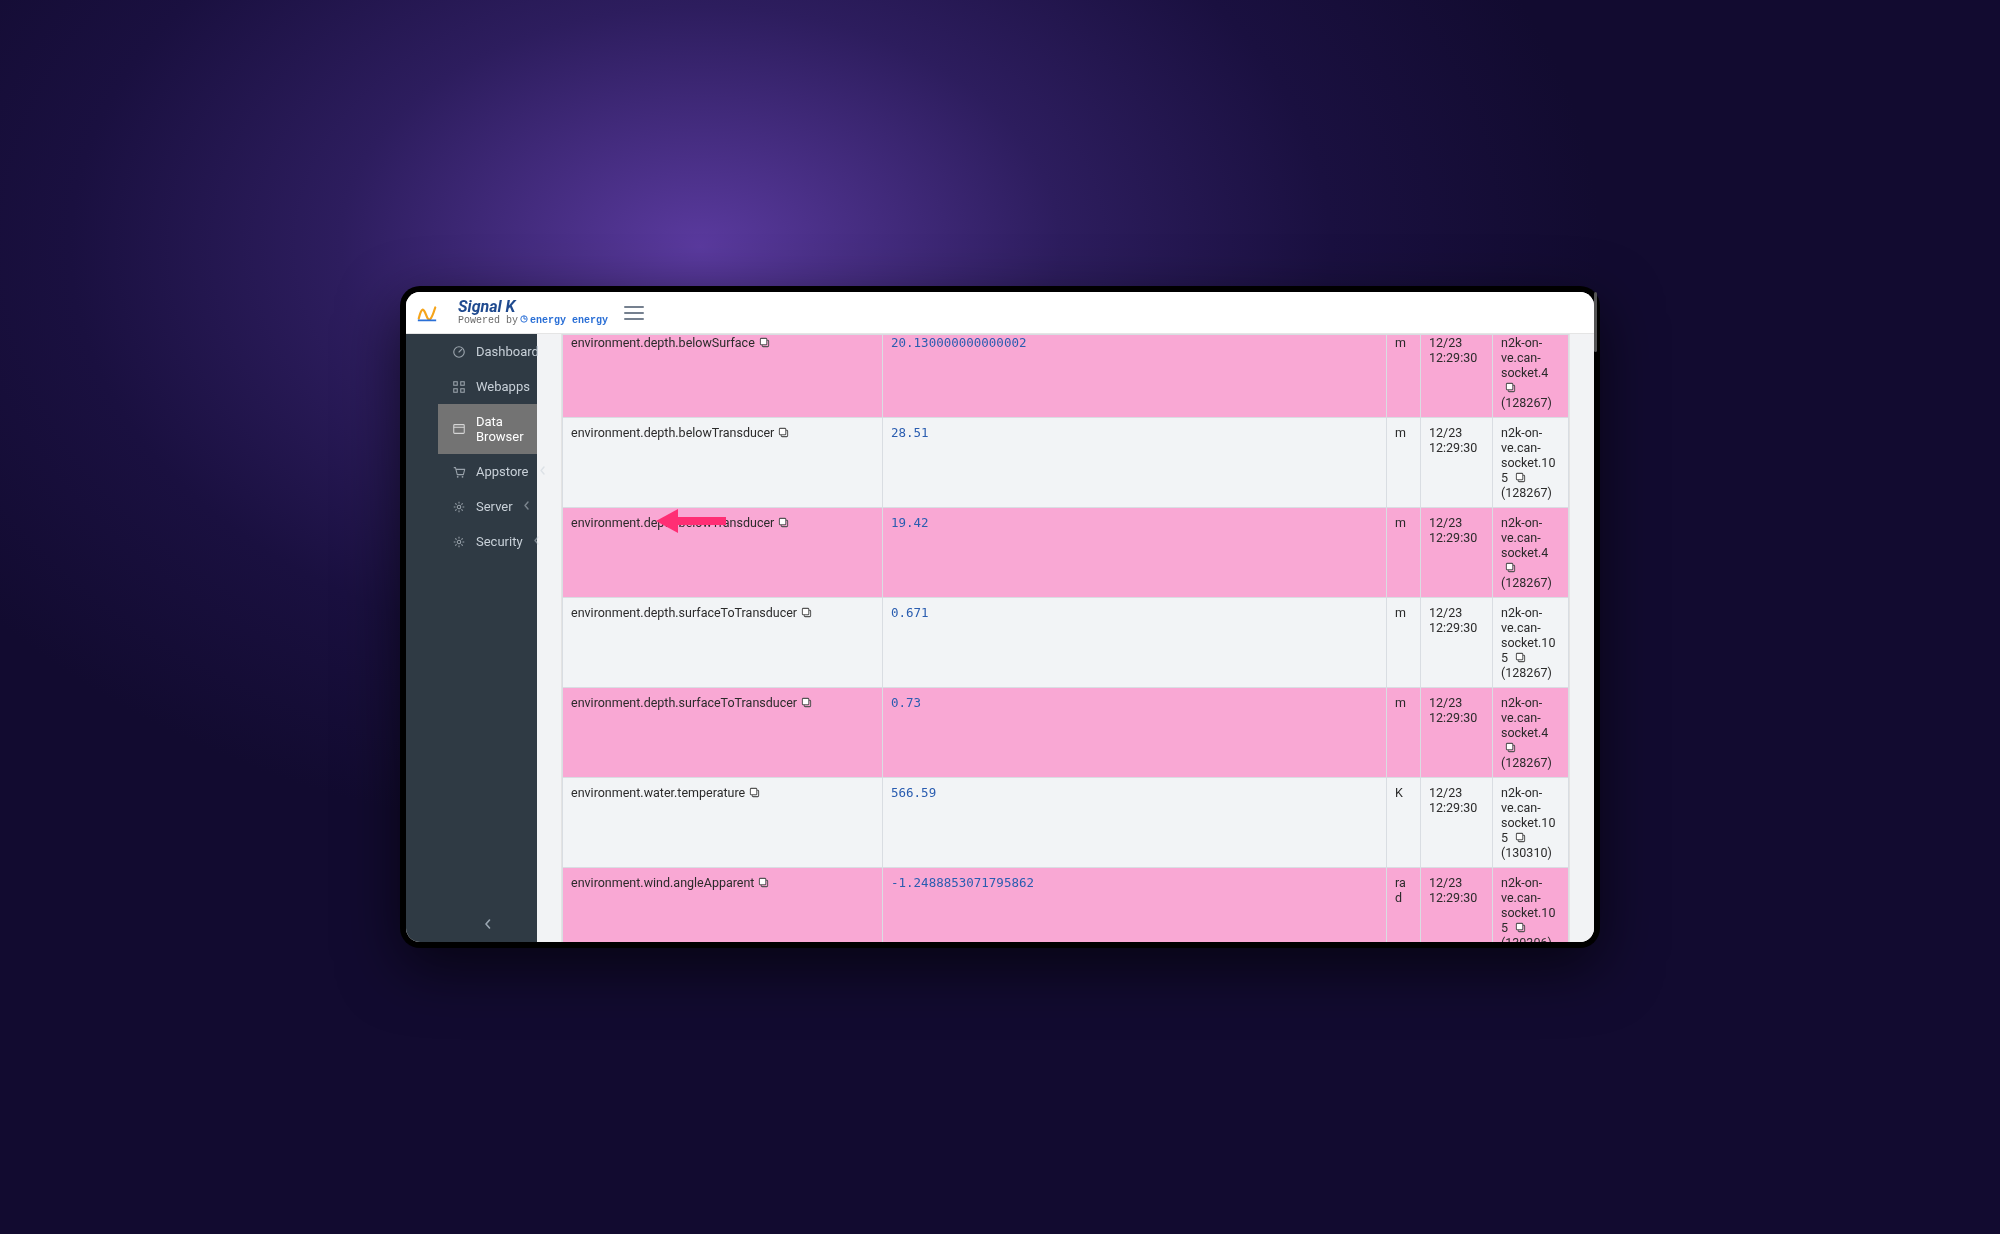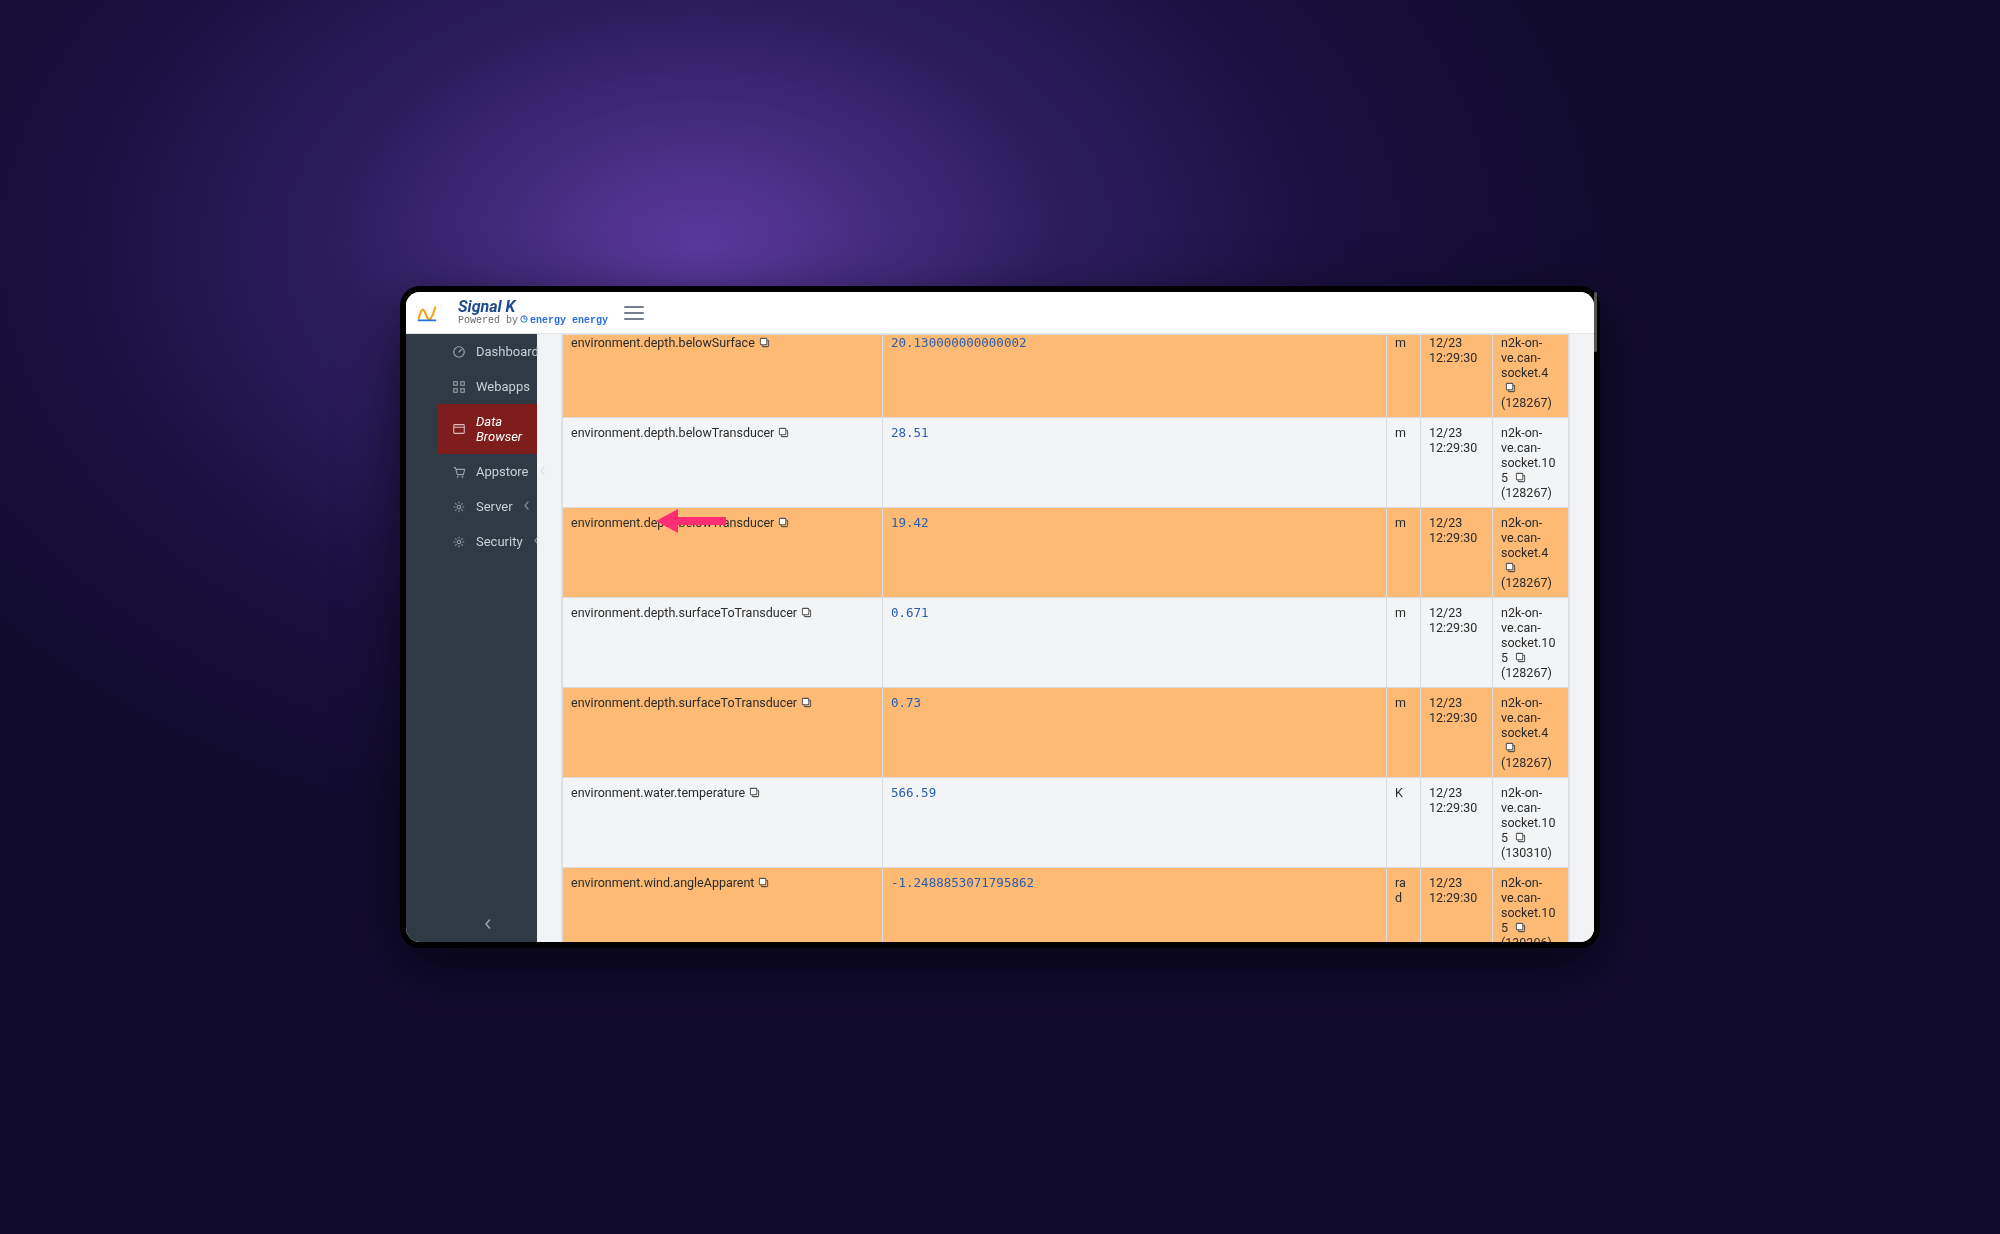--- a/index.html
+++ b/index.html
@@ -90,37 +90,37 @@
     position: relative;
     padding-left: 32px;
   }
   .nav-item {
     display:flex; align-items:center;
     gap: 10px;
     padding: 10px 14px;
     cursor: pointer;
     color: #c8d0d8;
   }
-  .nav-item.active { background:#7f1d1d; color:#fff;font-style:italic; }
+  .nav-item.active { background:#737373; color:#fff; }
   .nav-icon { width:14px; height:14px; flex-shrink:0; opacity:0.7; }
   .nav-caret { margin-left:auto; opacity:0.5; font-size:10px; }
   .sidebar-collapse {
     margin-top:auto;
     text-align:center;
     padding:10px 0;
     color:#9aa6b2;
     cursor:pointer;
   }
 
   
   .main { flex:1; background:#f2f3f5; overflow:hidden; display:flex; }
   .panel {
     margin: 0 24px;
     flex:1;
-    background:#fdba74;
+    background:#f9a8d4;
     overflow:hidden;
     border-left:1px solid #e3e3e3;
     border-right:1px solid #e3e3e3;
   }
   table { width:100%; border-collapse:collapse; table-layout:fixed; }
   td {
     border:1px solid #d9dde2;
     padding:7px 8px;
     vertical-align: top;
     font-size:12.5px;

